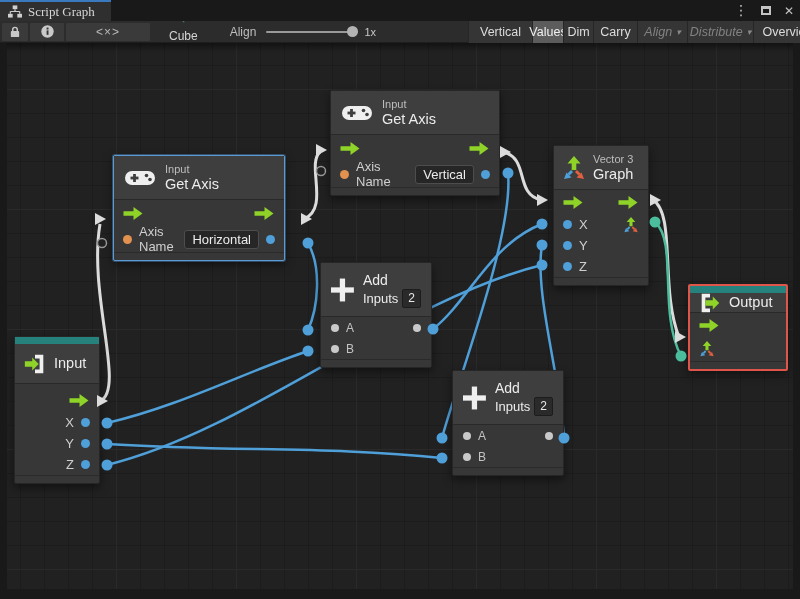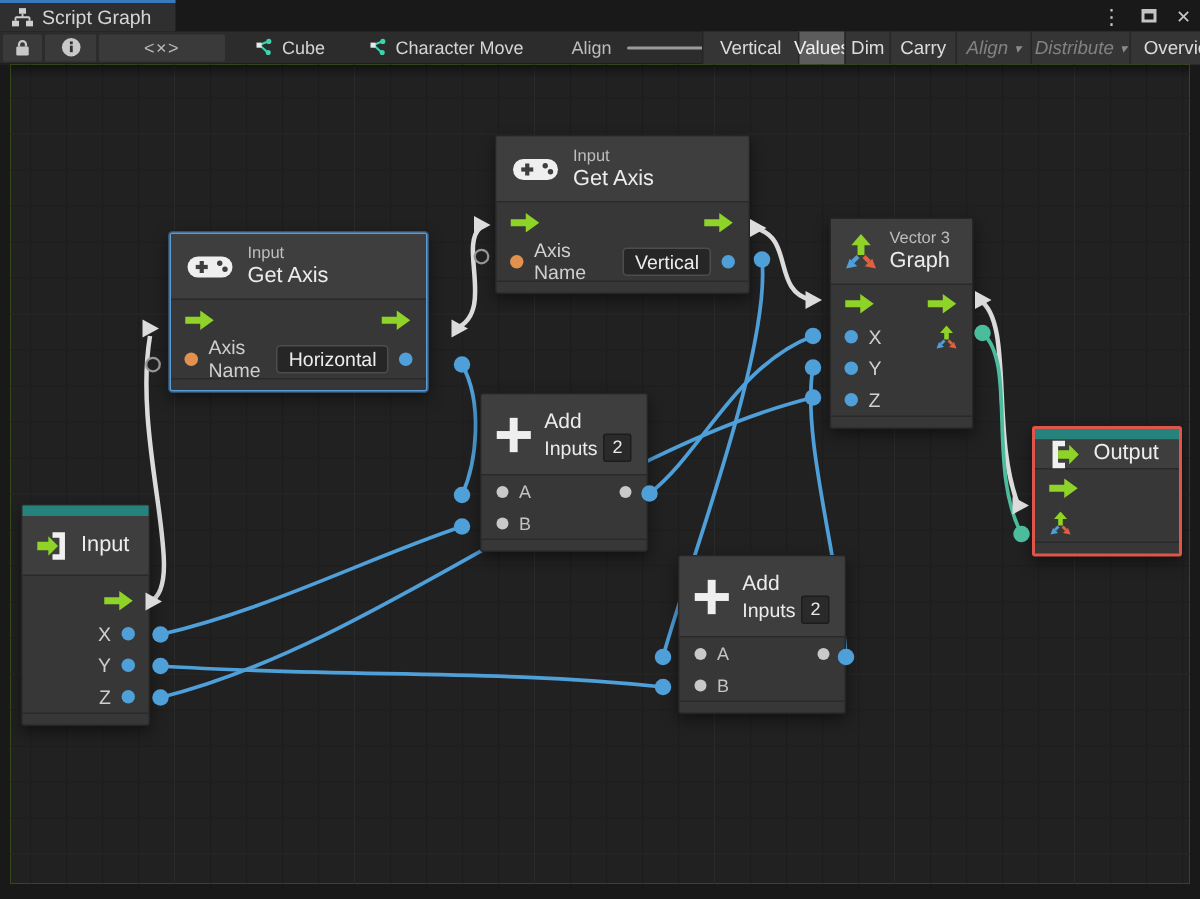--- a/index.html
+++ b/index.html
@@ -1,35 +1,35 @@
 <!DOCTYPE html>
 <html><head>
 <meta charset="utf-8">
 <style>
   * { box-sizing: border-box; margin: 0; padding: 0; }
   html,body { width:800px; height:599px; overflow:hidden; background:#191919;
     font-family:"Liberation Sans", sans-serif; -webkit-font-smoothing:antialiased; }
 
   
-  .titlebar { position:absolute; left:0; top:0; width:800px; height:21px; background:#191919; }
+  .titlebar { position:absolute; left:0; top:0; width:800px; height:21px; background:#191919;font-family:Liberation Serif, serif; }
   .tab { position:absolute; left:0; top:0; height:21px; display:flex; align-items:center; gap:6px;
     padding:0 16px 0 8px; background:#2f2f2f; border-top:2px solid #3a79bd; color:#d6d6d6; font-size:13px; }
   .win-icons { position:absolute; right:6px; top:0; height:21px; display:flex; align-items:center; gap:13px; color:#c4c4c4; }
   .kebab { font-size:14px; line-height:1; }
   .maxbox { width:10px; height:9px; border:2px solid #c4c4c4; border-top-width:3px; }
   .closex { font-size:12px; line-height:1; }
 
   
   .toolbar { position:absolute; left:0; top:21px; width:800px; height:22px; background:#2c2c2c;
     border-bottom:1px solid #1e1e1e; display:flex; align-items:center; color:#cfcfcf; font-size:12px; }
   .seg { height:18px; margin:0 1px; background:#3a3a3a; display:flex; align-items:center; justify-content:center; border-radius:1px; }
   .seg.lock { width:26px; margin-left:2px; }
   .seg.info { width:34px; }
   .seg.code { width:84px; color:#b9b9b9; font-size:12px; letter-spacing:1px; }
-  .tb-btn { display:flex; align-items:center; gap:6px; padding:0 10px; height:22px; color:#d5d5d5; }
+  .tb-btn { display:flex; align-items:center; gap:6px; padding:0 10px; height:22px; color:#d5d5d5;flex-direction:column; }
   .tb-btn.graphref { margin-left:8px; }
   .zoom-label { margin-left:22px; color:#bdbdbd; }
   .slider { position:relative; width:92px; height:2px; background:#9a9a9a; border-radius:1px; margin:0 6px 0 10px; }
   .slider .handle { position:absolute; right:0; top:-5px; width:11px; height:11px; border-radius:50%; background:#b3b3b3; }
   .zoom-val { color:#c8c8c8; font-size:11px; }
   .tb-right { position:absolute; left:468px; top:0; height:22px; display:flex; white-space:nowrap; }
   .tb-right .tbtn { height:22px; display:flex; align-items:center; justify-content:center; gap:4px;
     border-left:1px solid #262626; background:#353535; color:#dcdcdc; font-size:12.5px; }
   .tb-right .tbtn.sel { background:#5c5c5c; color:#f0f0f0; }
   .tb-right .tbtn.dis { color:#828282;font-style:italic; }
@@ -110,29 +110,20 @@
   <div class="seg code">&lt;×&gt;</div>
 
   <div class="tb-btn graphref">
     <svg width="13" height="13" viewBox="0 0 13 13">
       <path d="M4 5 L10 2.5 M4 5 L9.5 10" stroke="#3fd2ae" stroke-width="1.4" fill="none"></path>
       <rect x="2" y="3.4" width="3.4" height="3.4" fill="#e8e8e8"></rect>
       <circle cx="10.2" cy="2.6" r="1.7" fill="#3fd2ae"></circle>
       <circle cx="9.8" cy="10" r="1.7" fill="#3fd2ae"></circle>
     </svg>
     <span>Cube</span>
-  </div>
-  <div class="tb-btn graphref">
-    <svg width="13" height="13" viewBox="0 0 13 13">
-      <path d="M4 5 L10 2.5 M4 5 L9.5 10" stroke="#3fd2ae" stroke-width="1.4" fill="none"></path>
-      <rect x="2" y="3.4" width="3.4" height="3.4" fill="#e8e8e8"></rect>
-      <circle cx="10.2" cy="2.6" r="1.7" fill="#3fd2ae"></circle>
-      <circle cx="9.8" cy="10" r="1.7" fill="#3fd2ae"></circle>
-    </svg>
-    <span>Character Move</span>
   </div>
 
   <span class="zoom-label">Align</span>
   <div class="slider">
     <div class="handle"></div>
   </div>
   <span class="zoom-val">1x</span>
 
   <div class="tb-right">
     <div class="tbtn" style="width:64px">Vertical</div>

